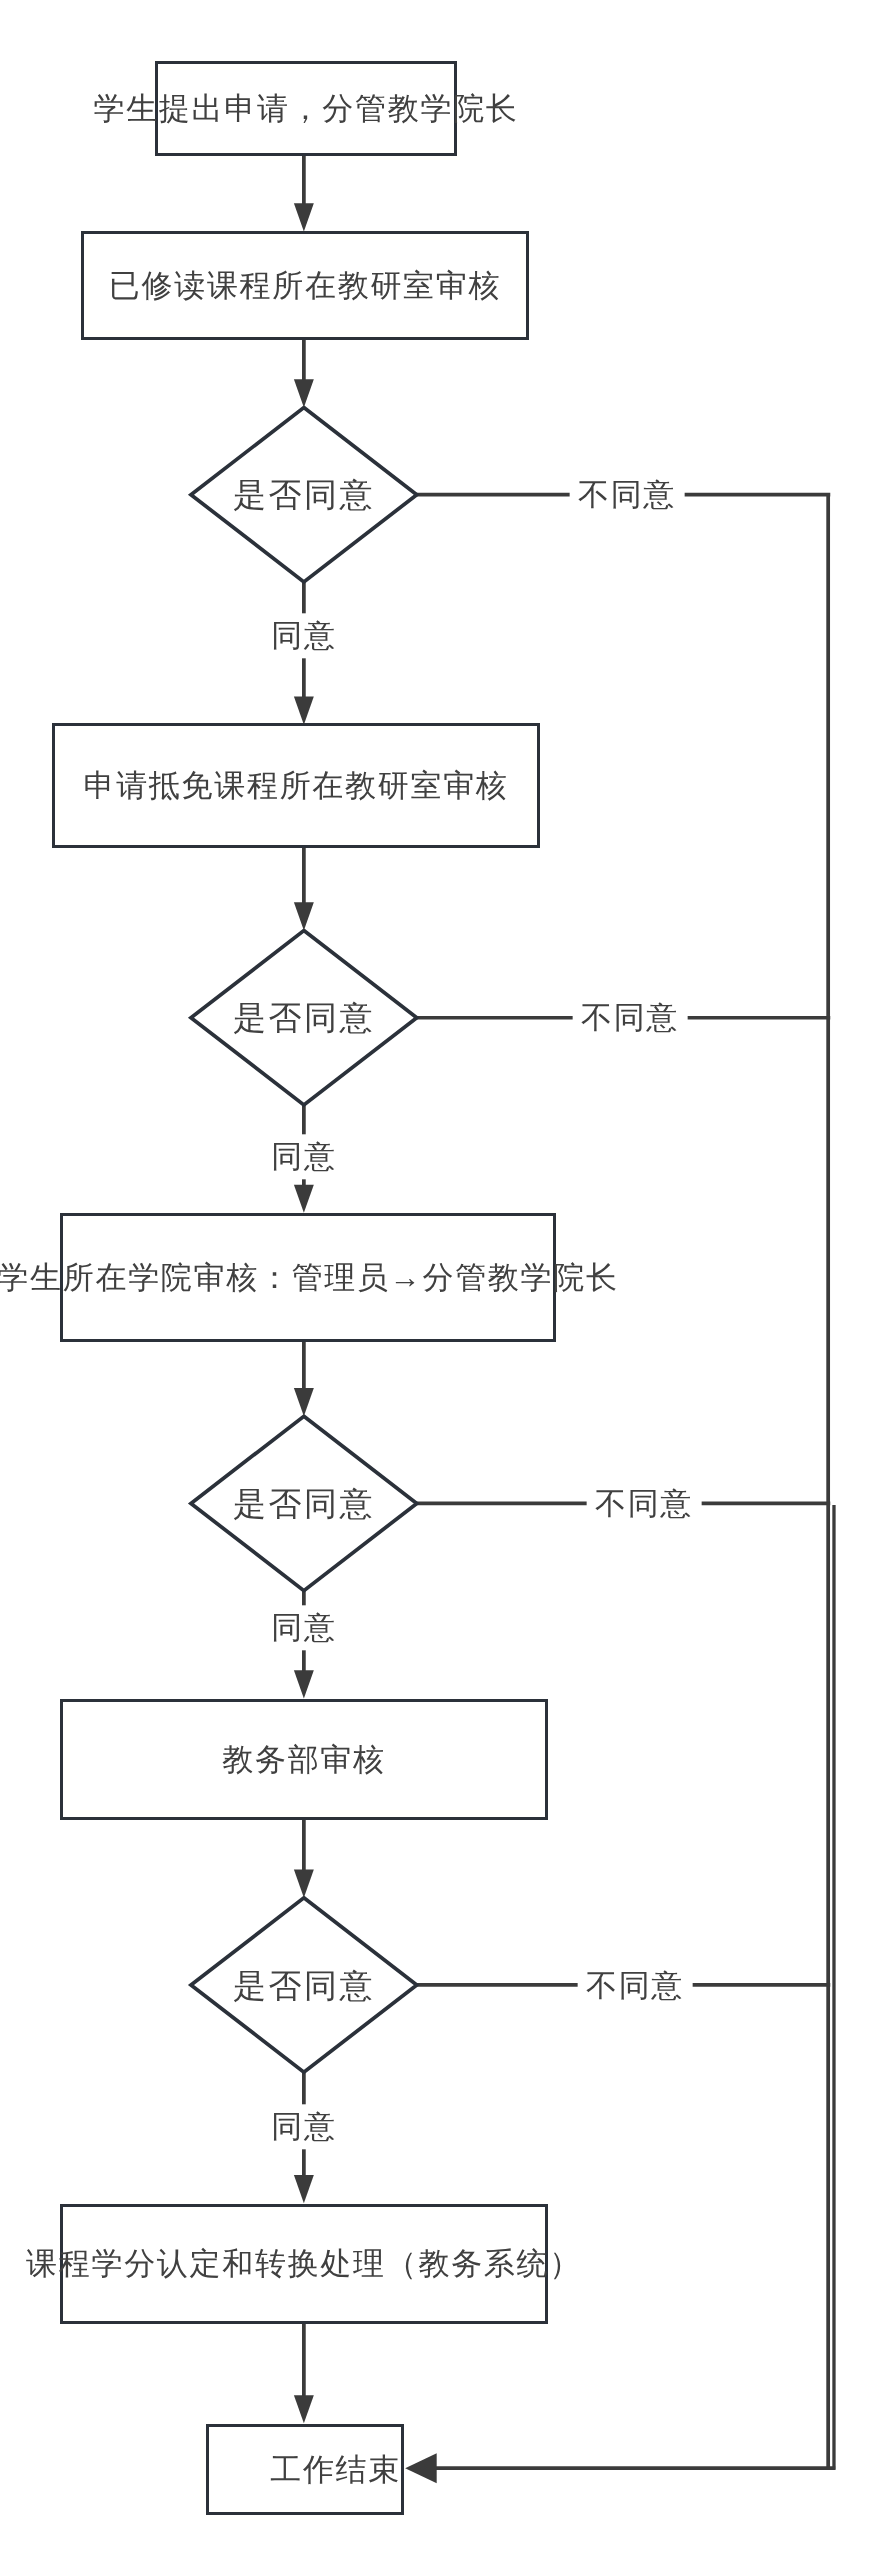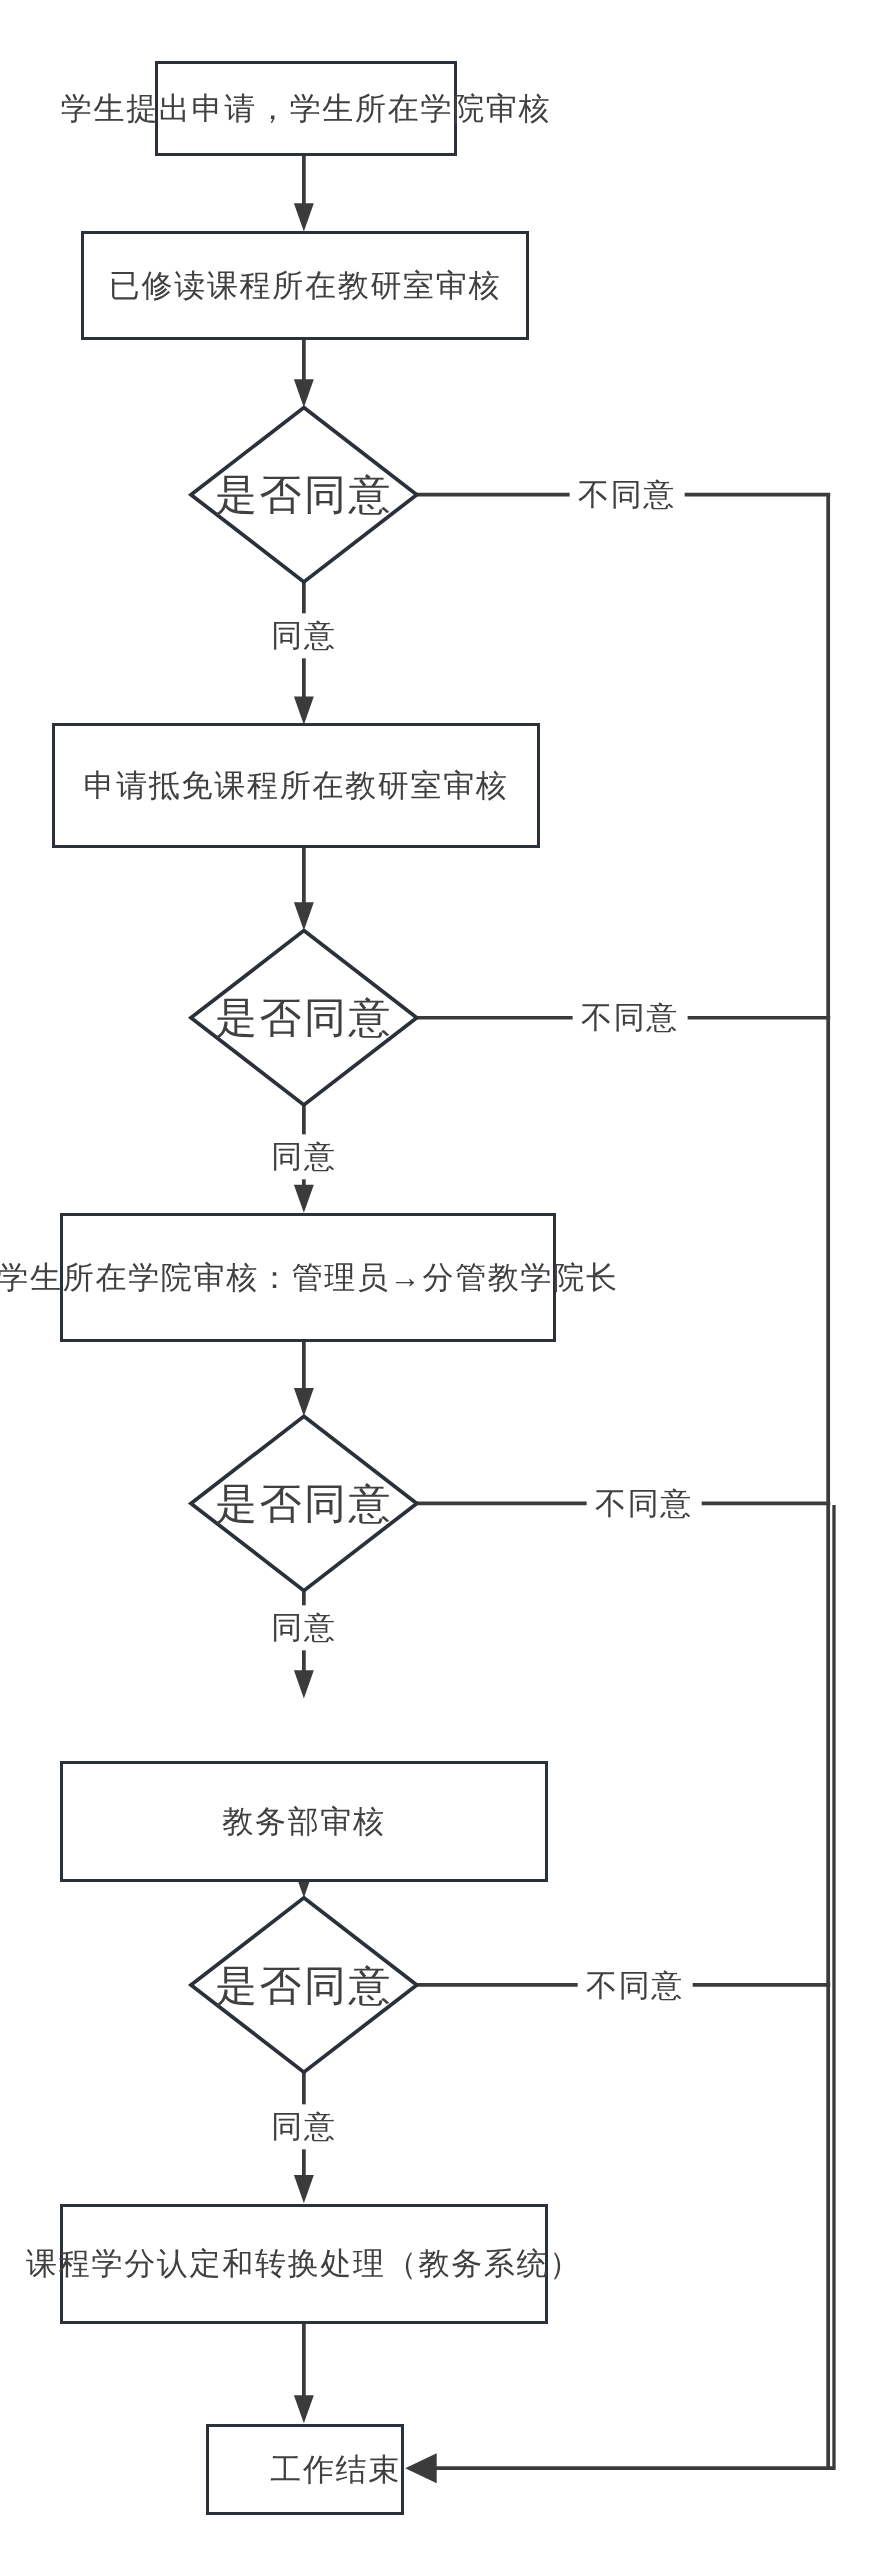--- a/index.html
+++ b/index.html
@@ -11,21 +11,21 @@
   .canvas{position:absolute;left:0;top:0;}
   .pbox{
     position:absolute;box-sizing:border-box;background:#ffffff;
     border:3.3px solid #2b313a;display:flex;flex-direction:row;
     align-items:center;justify-content:center;text-align:center;
     font-size:31px;line-height:40px;letter-spacing:1.7px;color:#404040;
   }
   .pbox .line{display:block;white-space:nowrap;}
   .diamond-label{
     position:absolute;transform:translate(-50%,-50%);
-    font-size:42px;letter-spacing:2.5px;white-space:nowrap;color:#404040;
+    font-size:33px;letter-spacing:2.5px;white-space:nowrap;color:#404040;
   }
   .edge-label{
     position:absolute;transform:translate(-50%,-50%);
     background:#ffffff;padding:1.7px 8.3px;font-size:31px;letter-spacing:1.7px;
     white-space:nowrap;color:#404040;font-family:Liberation Serif, serif;
   }
 </style>
 </head>
 <body>
 
@@ -73,37 +73,37 @@
       <path d="M354,2011 h24 L366,2045 Z"></path>
       <path d="M354,2251 h24 L366,2285 Z"></path>
       <path d="M354,2619 h24 L366,2653 Z"></path>
       <path d="M354,2884 h24 L366,2918 Z"></path>
       <path d="M526,2954 v36 L488,2972 Z"></path>
     </g>
   </svg>
 
   <div class="pbox" style="left:155px;top:61px;width:302px;height:95px;">
     <span class="line">学生提出申请，</span>
-    <span class="line">学生所在学院审核</span>
+    <span class="line">分管教学院长</span>
   </div>
 
   <div class="pbox" style="left:81px;top:231px;width:448px;height:109px;">
     <span class="line">已修读课程所在教研室审核</span>
   </div>
 
   <div class="pbox" style="left:52px;top:723px;width:488px;height:125px;">
     <span class="line">申请抵免课程所在教研室审核</span>
   </div>
 
   <div class="pbox" style="left:60px;top:1213px;width:496px;height:129px;">
     <span class="line">学生所在学院审核：</span>
     <span class="line">管理员→分管教学院长</span>
   </div>
 
-  <div class="pbox" style="left:60px;top:1761px;width:488px;height:121px;">
+  <div class="pbox" style="left:60px;top:1699px;width:488px;height:121px;">
     <span class="line">教务部审核</span>
   </div>
 
   <div class="pbox" style="left:60px;top:2204px;width:488px;height:120px;">
     <span class="line">课程学分认定和转换处理</span>
     <span class="line">（教务系统）</span>
   </div>
 
   <div class="pbox" style="left:206px;top:2424px;width:198px;height:91px;justify-content:flex-end;">
     <span class="line">工作结束</span>

